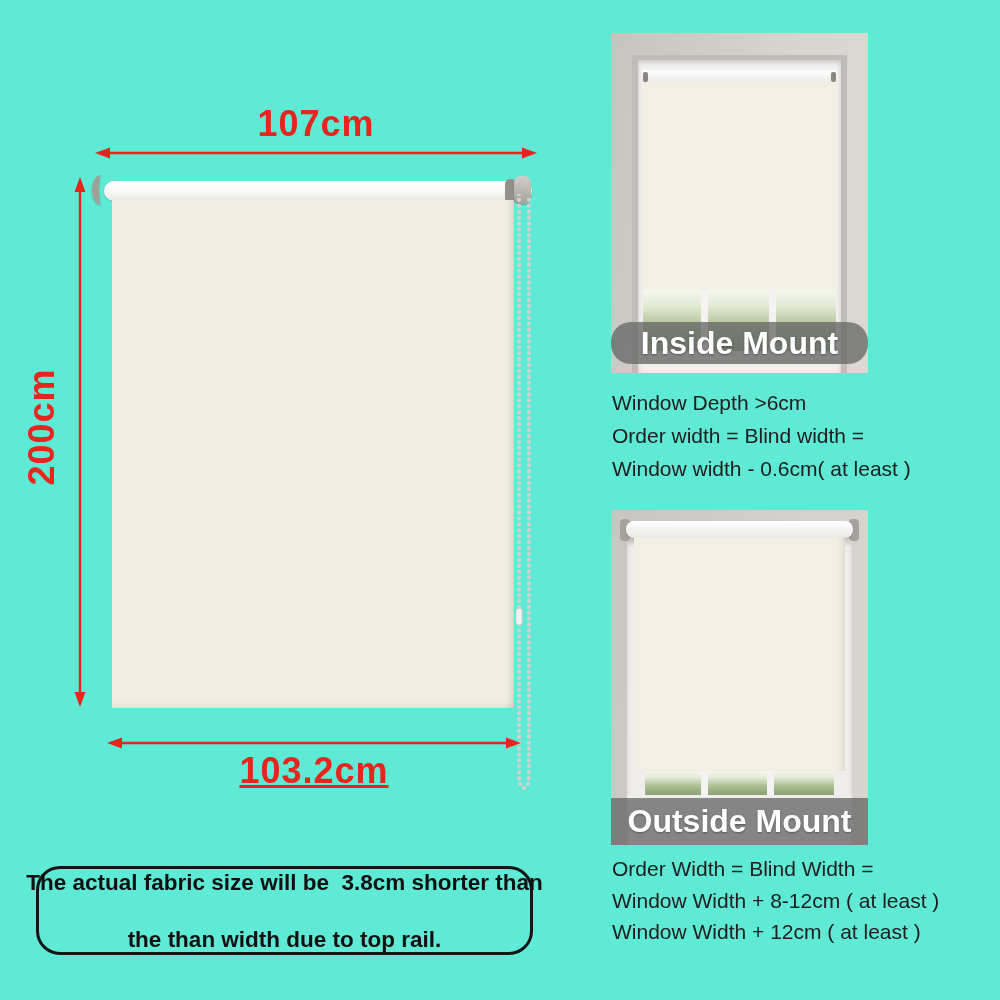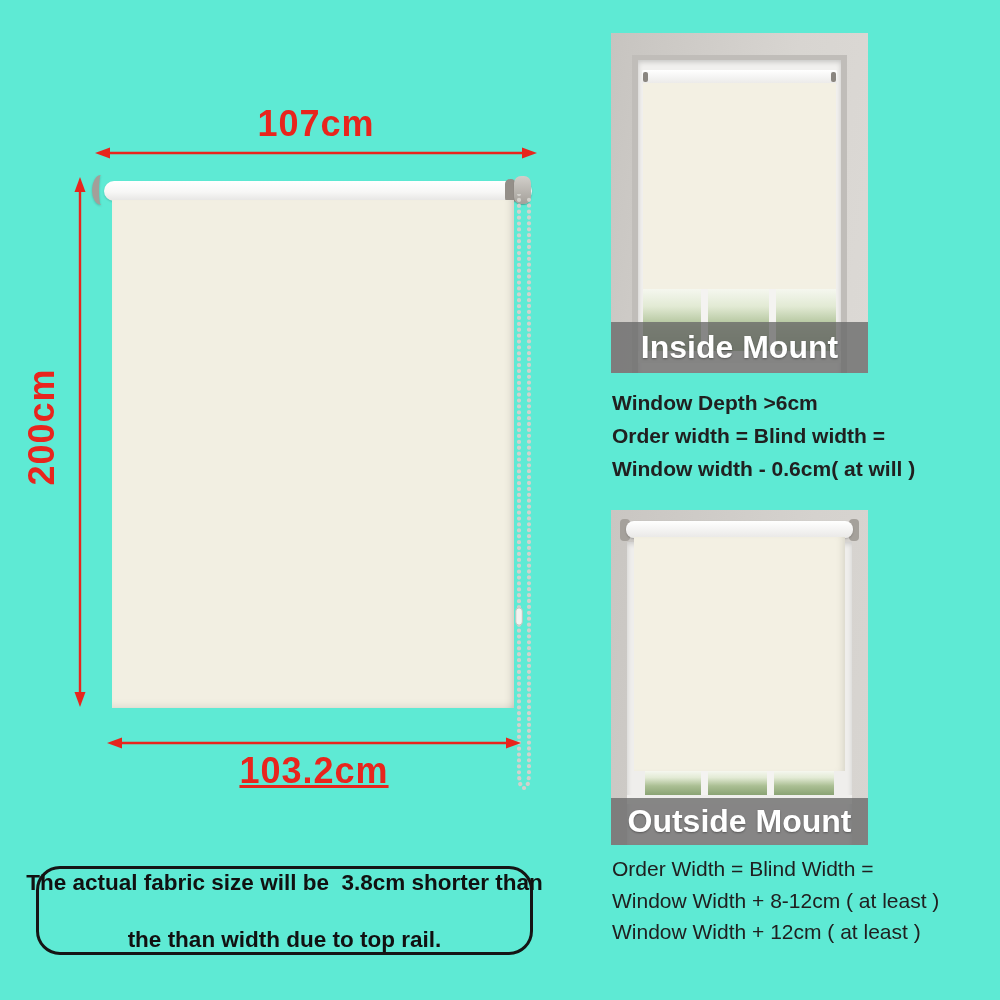--- a/index.html
+++ b/index.html
@@ -53,26 +53,26 @@
               box-shadow:0 1px 2px rgba(0,0,0,.2); }
   .o-brk    { top:9px; width:10px; height:22px; background:#a5a19b; border-radius:4px; }
   .o-brk.l  { left:9px; } .o-brk.r { left:238px; }
   .o-fabric { left:23px; top:27px; width:211px; height:234px; background:#f3f0e3;
               box-shadow:inset -7px 0 8px -6px rgba(0,0,0,.15); }
   .o-grass  { left:34px; top:261px; width:189px; height:24px; }
   .o-sill   { left:16px; top:285px; width:225px; height:9px; background:#f0efed; }
 
   .banner { left:0; width:257px; background:rgba(104,104,104,.78); color:#fff; font-weight:bold; font-size:32px;
             display:flex; align-items:center; justify-content:center; text-shadow:0 1px 2px rgba(0,0,0,.35); }
-  .i-banner { top:289px; height:51px; }
+  .i-banner { top:289px; height:42px;border-radius:20px; }
   .o-banner { top:288px; height:47px; }
 
   
   .specs { position:absolute; left:612px; color:#202020; font-size:21px; }
-  .specs-inside { top:386px; width:330px; line-height:33px;font-weight:bold; }
+  .specs-inside { top:386px; width:330px; line-height:33px; }
   .specs-outside { top:853px; width:340px; line-height:31.5px; }
 </style>
 </head>
 <body>
 
 <div class="stage">
 
   <div>
     <div class="rail"></div>
     <span class="bracket-l"></span>
@@ -126,21 +126,21 @@
     </div>
     <div class="i-sill"></div>
     <div class="banner i-banner">
       <span>Inside Mount</span>
     </div>
   </div>
 
   <div class="specs specs-inside">
     <div>Window Depth &gt;6cm</div>
     <div>Order width = Blind width =</div>
-    <div>Window width - 0.6cm( at will )</div>
+    <div>Window width - 0.6cm( at least )</div>
   </div>
 
   <div class="photo photo-outside">
     <div class="o-frame"></div>
     <div class="o-grass grass">
       <span class="mullion" style="left:56px"></span>
       <span class="mullion" style="left:122px"></span>
     </div>
     <div class="o-sill"></div>
     <div class="o-brk l"></div>

